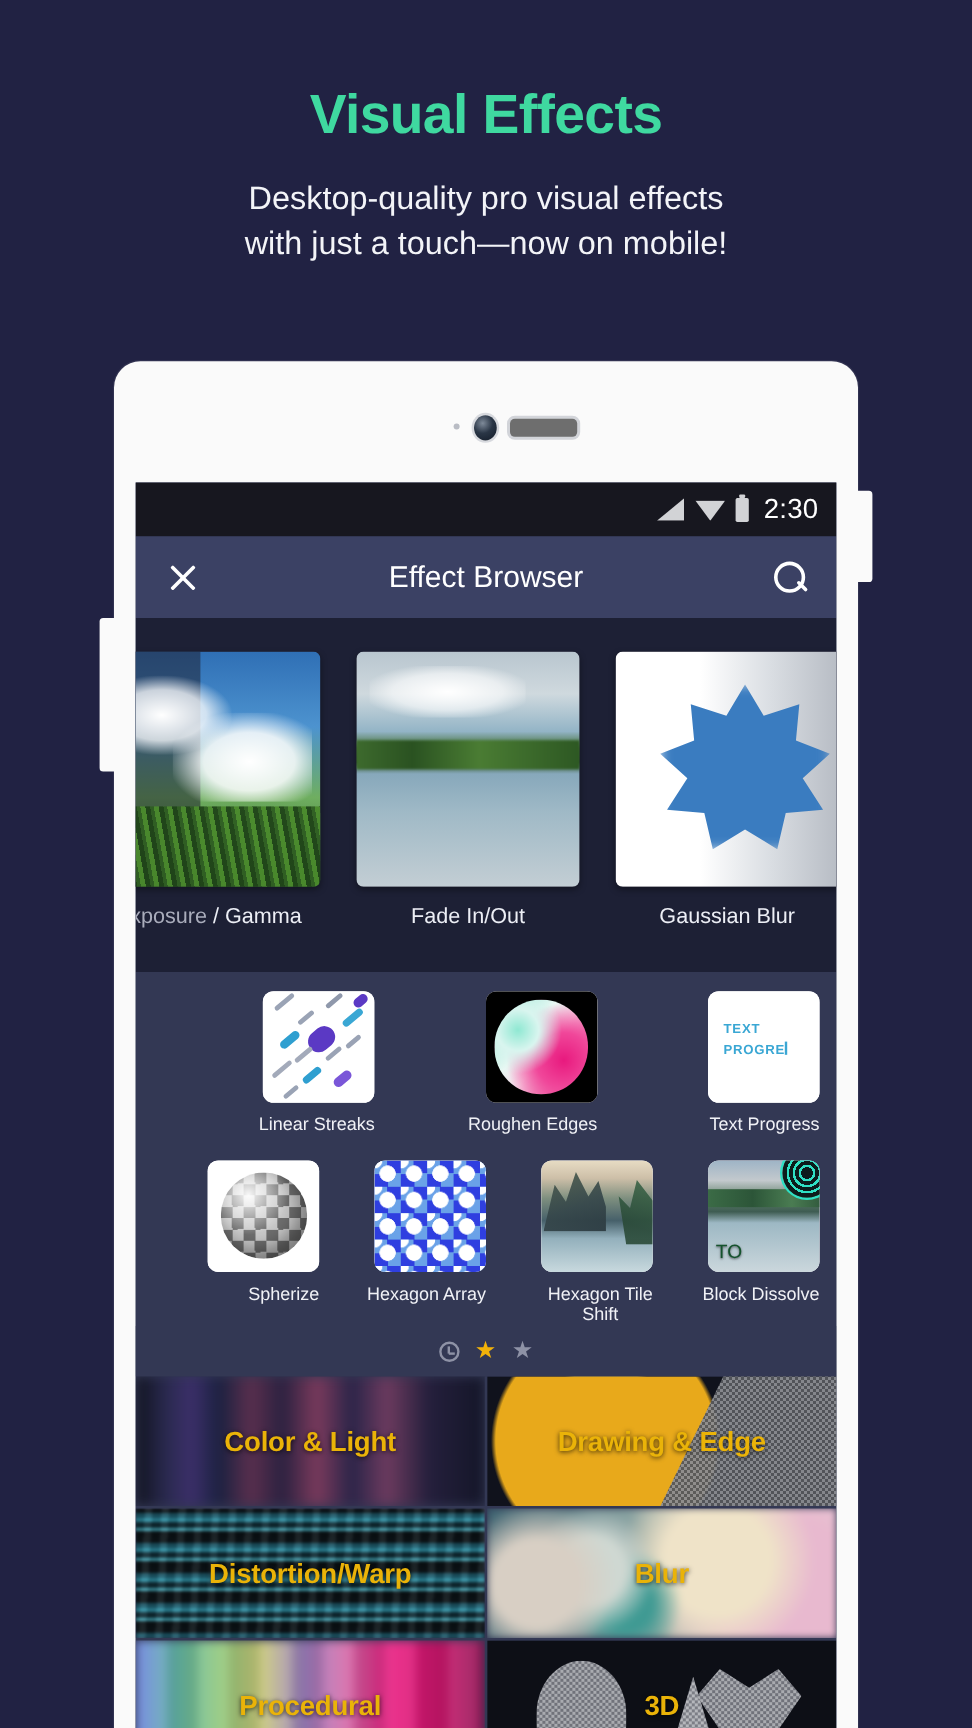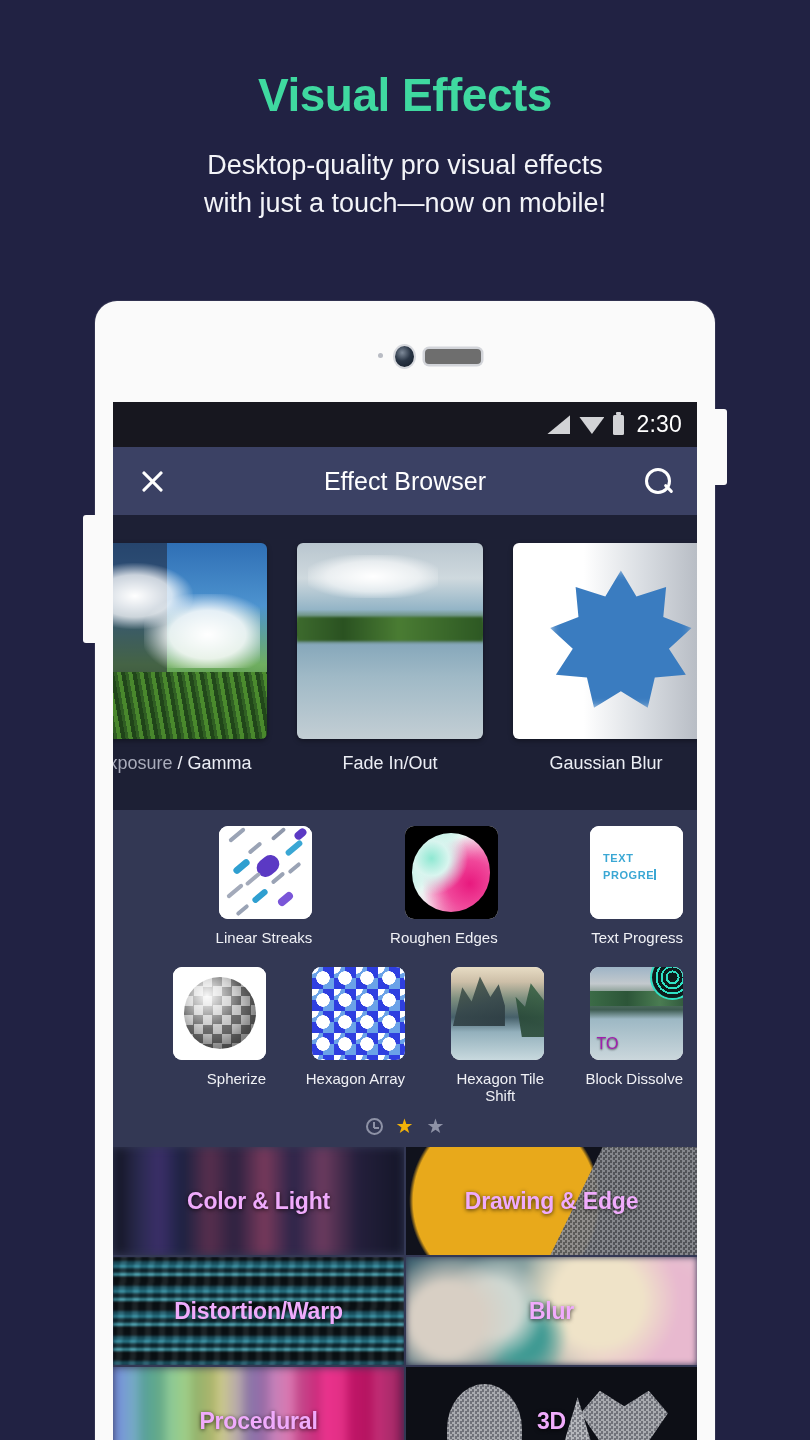--- a/index.html
+++ b/index.html
@@ -276,21 +276,21 @@
   .art-blockdis{
     position:absolute; inset:0;
     background:linear-gradient(to bottom,#9eb4c6 0%,#c3c9cd 18%,#5f7f6a 34%,#3e5c52 46%,#9db8c4 56%,#cbd7dc 100%);
   }
   .art-blockdis::before{
     content:""; position:absolute; left:0; top:26%; width:100%; height:16%;
     background:linear-gradient(to right,#3b6b46,#2c5538 40%,#4a7c52 75%,#335c3f);
     filter:blur(.5px);
   }
   .bd-to{
-    position:absolute; left:7%; bottom:7%; color:#a21caf; font-size:16px;
+    position:absolute; left:7%; bottom:7%; color:#14532d; font-size:16px;
     font-weight:400; text-shadow:0 1px 2px rgba(0,0,0,.6);
   }
   .bd-badge{
     position:absolute; right:-10px; top:-10px; width:41px; height:41px;
     border-radius:50%;
     background:
       radial-gradient(circle at 50% 50%,
         #0d1c1c 0 5px, #2fe0c4 5px 7px,
         #0d1c1c 7px 10px, #2fe0c4 10px 12px,
         #0d1c1c 12px 15px, #2fe0c4 15px 17px,
@@ -316,21 +316,21 @@
   .pg-star.on { color:#f2b209; }
   .pg-star.off{ color:#8e92a6; }
 
   
   .cats { display:grid; grid-template-columns:1fr 1fr; gap:2px; background:#333854; }
   .cat {
     height:108px; position:relative; overflow:hidden;
     display:flex; align-items:center; justify-content:center; cursor:pointer;
   }
   .cat-name {
-    position:relative; z-index:2; color:#f0abfc; font-size:23px; font-weight:bold;
+    position:relative; z-index:2; color:#eab308; font-size:23px; font-weight:bold;
     text-shadow:0 1px 4px rgba(0,0,0,.75); letter-spacing:-0.2px;
   }
   .cat-bg { position:absolute; inset:0; }
   .bg-color{
     background:
       linear-gradient(to right,
         #11131f 0%, #2a2a50 9%, #3c2f6a 16%, #1b2140 24%,
         #5a2f4e 33%, #2b2140 42%, #7a3a5c 52%, #2a2448 62%,
         #6d3b5f 72%, #241f3c 84%, #141628 100%);
     filter:blur(5px);

